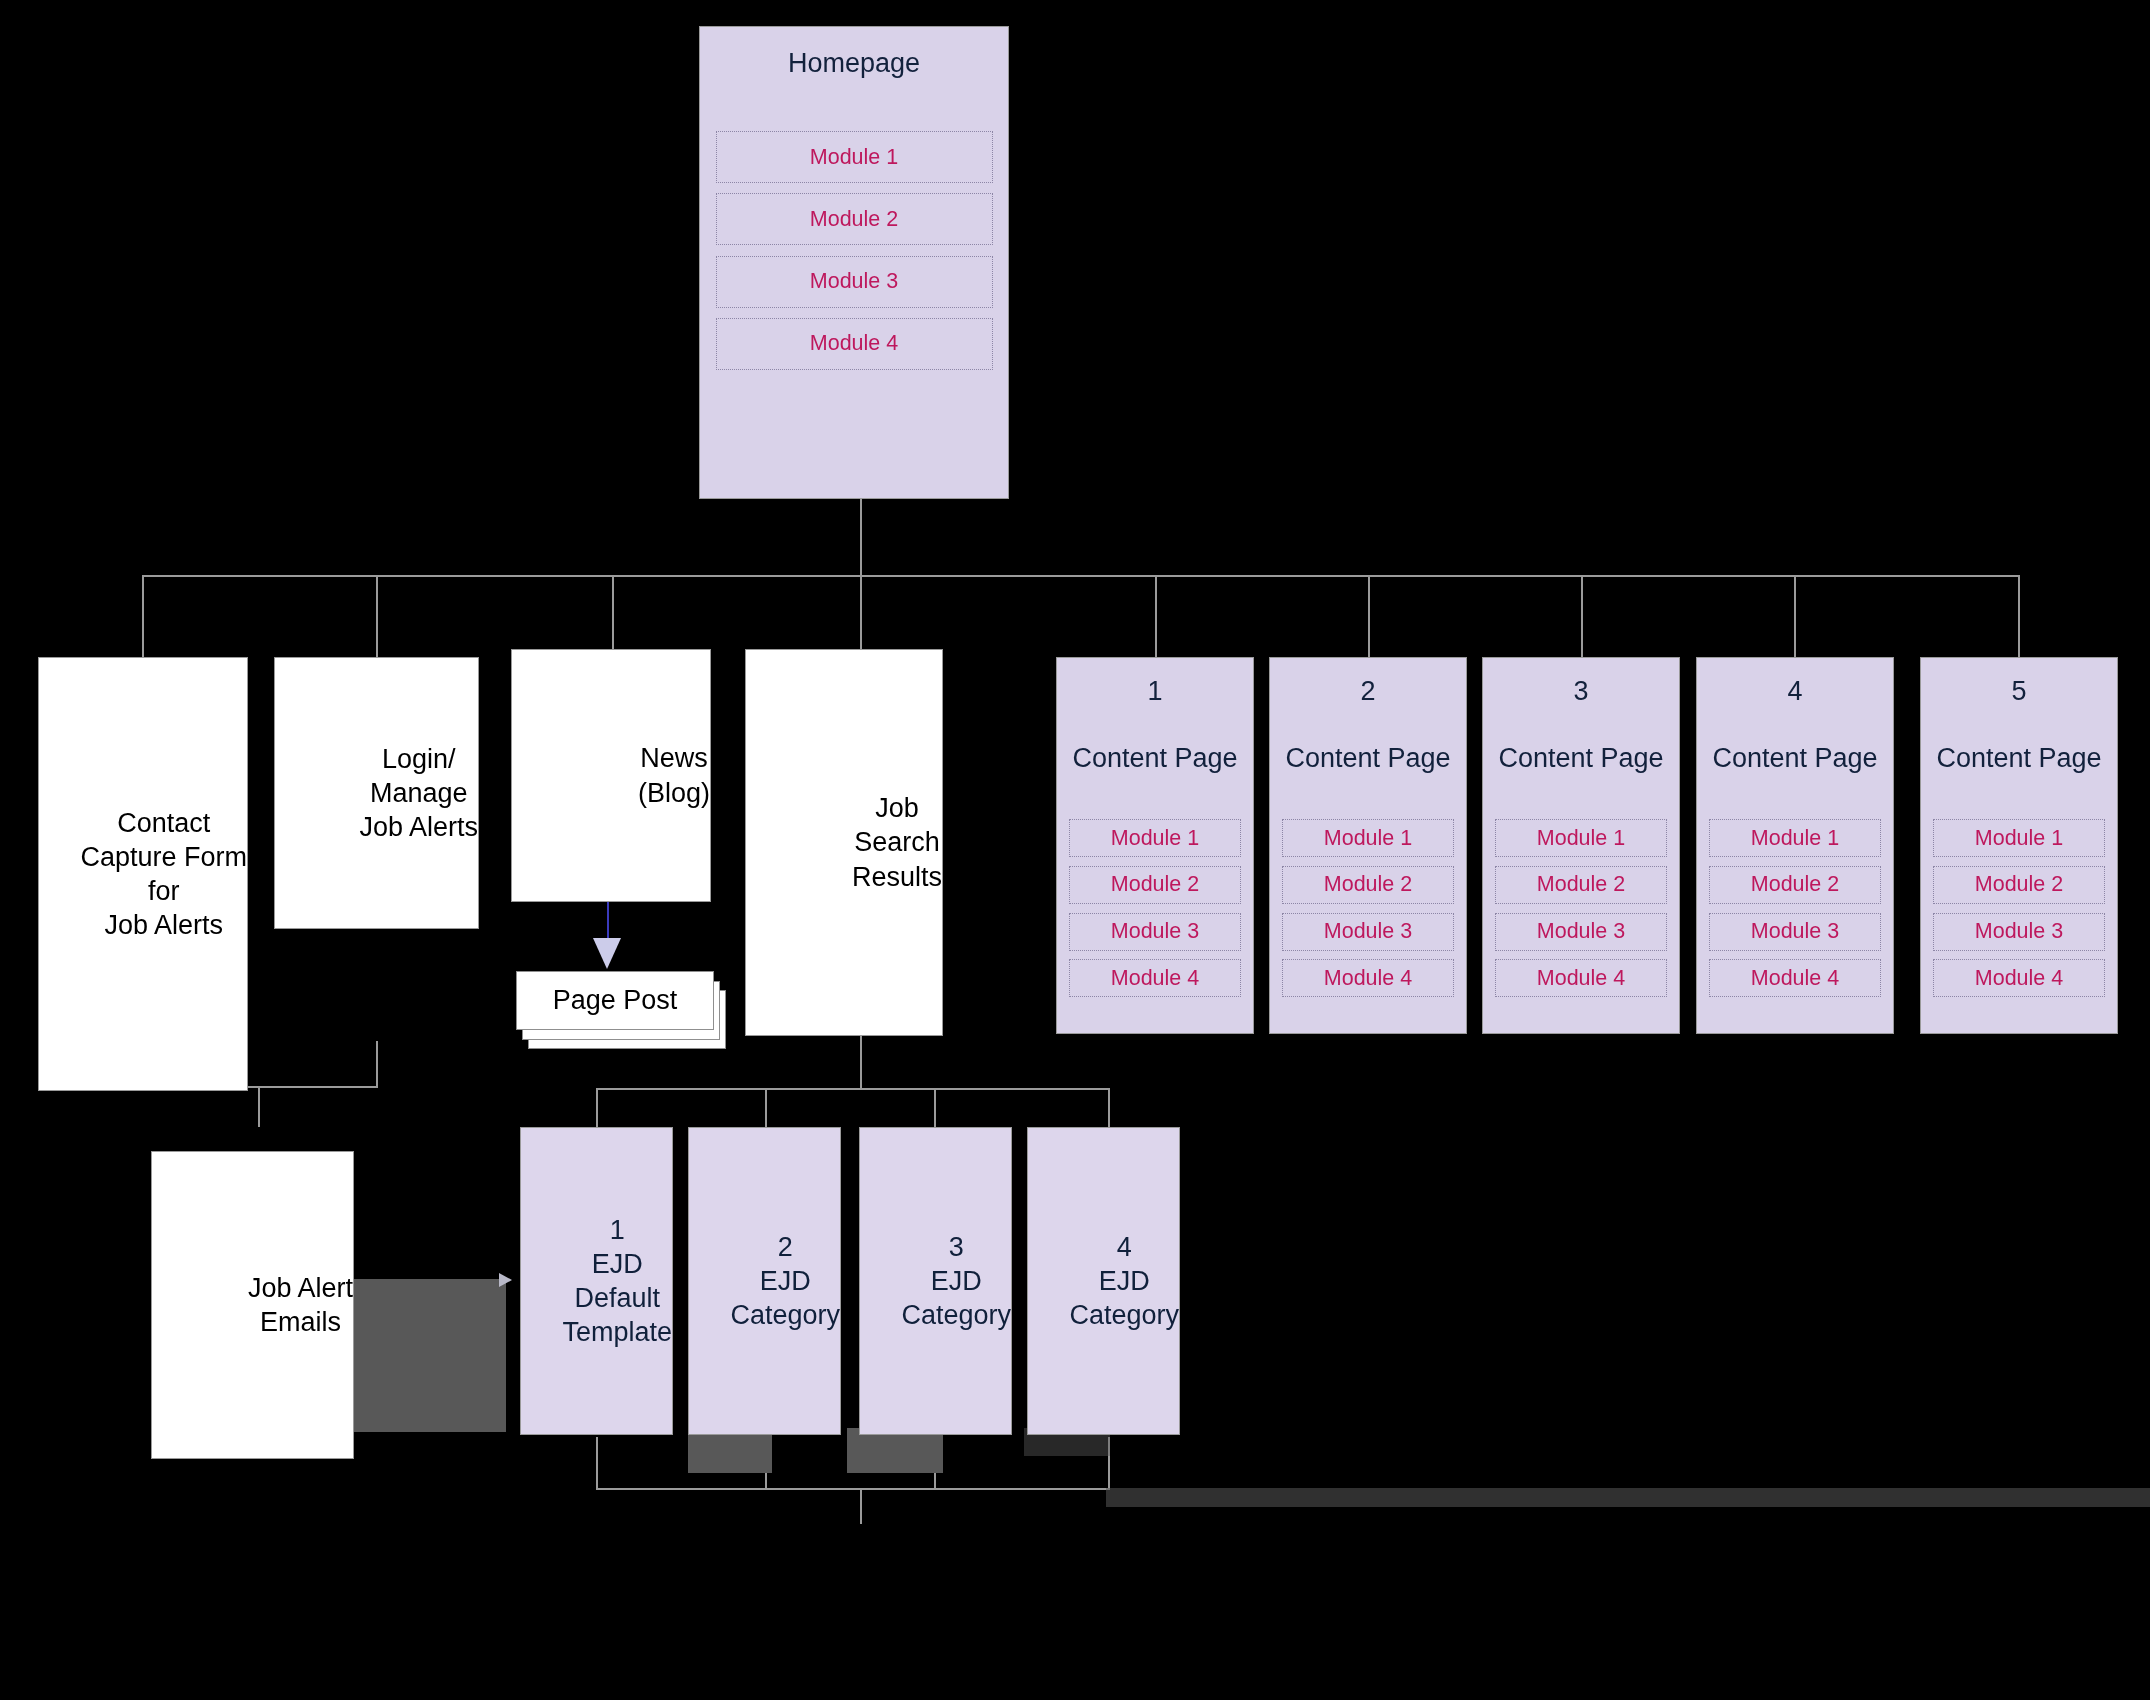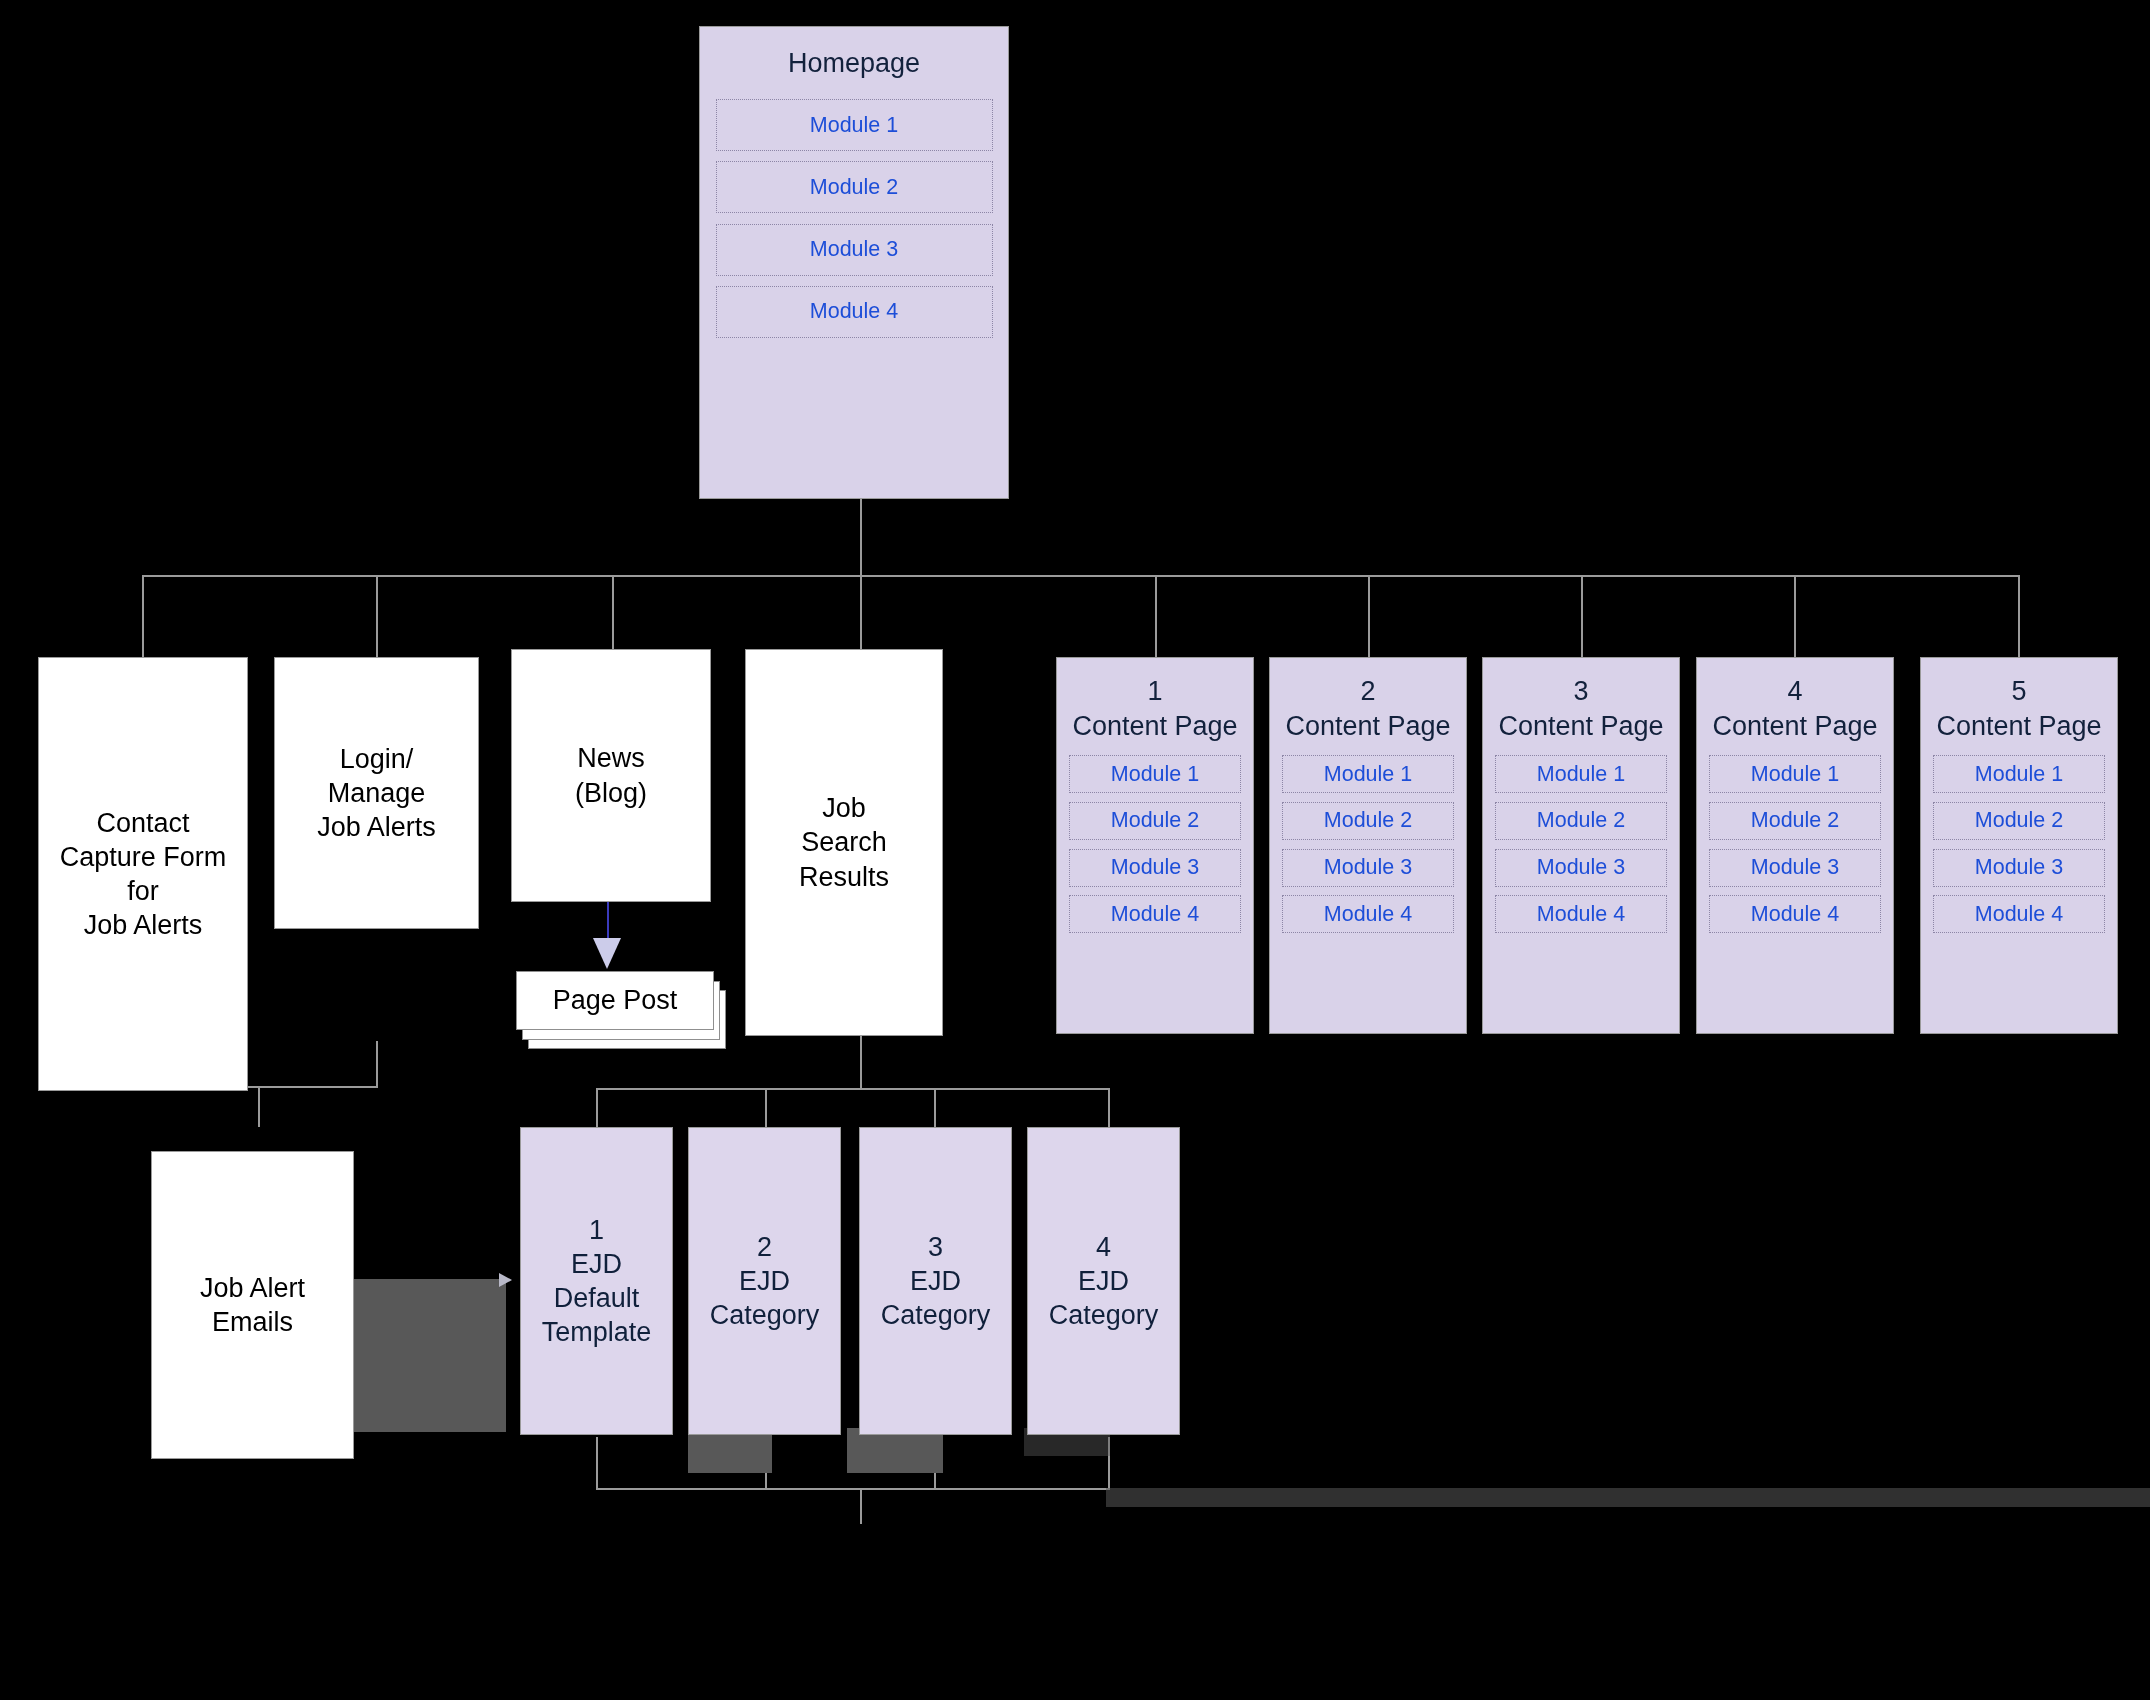--- a/index.html
+++ b/index.html
@@ -10,22 +10,23 @@
     overflow:hidden;
     font-family:"Liberation Sans","DejaVu Sans",sans-serif;
   }
 
   
   .node{
     position:absolute;
     box-sizing:border-box;
     display:flex;
     flex-direction:column;
-    align-items:center;
+    align-items:flex-end;
     z-index:5;
+    gap:32px;
   }
   .node .title{
     text-align:center;
     line-height:1.26;
     white-space:pre-line;
   }
 
   
   .node.white{
     background:#ffffff;
@@ -77,21 +78,21 @@
     box-sizing:border-box;
     display:flex;
     flex-direction:column;
   }
   .mod{
     box-sizing:border-box;
     border:0.9px dotted #8d86a6;
     display:flex;
     align-items:center;
     justify-content:center;
-    color:#1d4ed8;
+    color:#be185d;
     font-size:21.5px;
     background:transparent;
   }
 
   
   .stack{position:absolute;z-index:5;}
   .stack .card{
     position:absolute;
     background:#ffffff;
     border:1.7px solid #8f8f8f;

